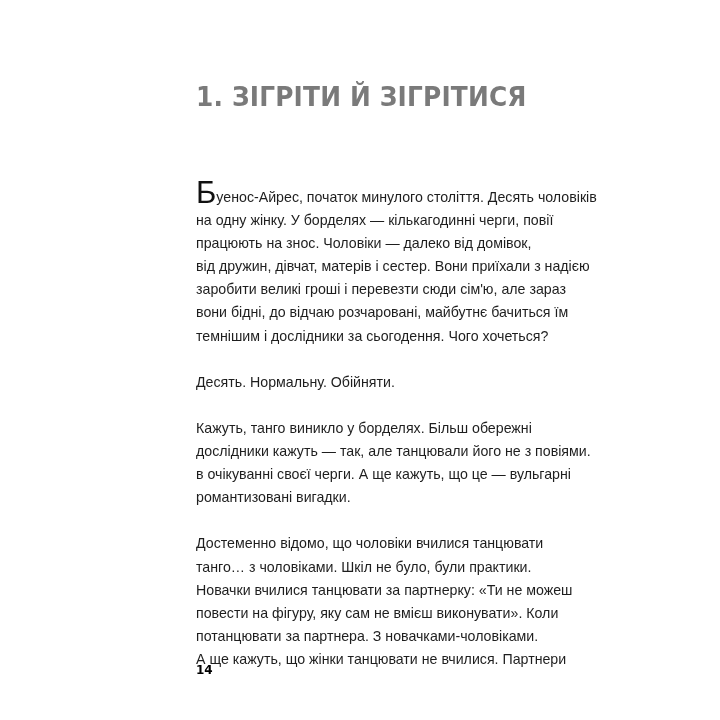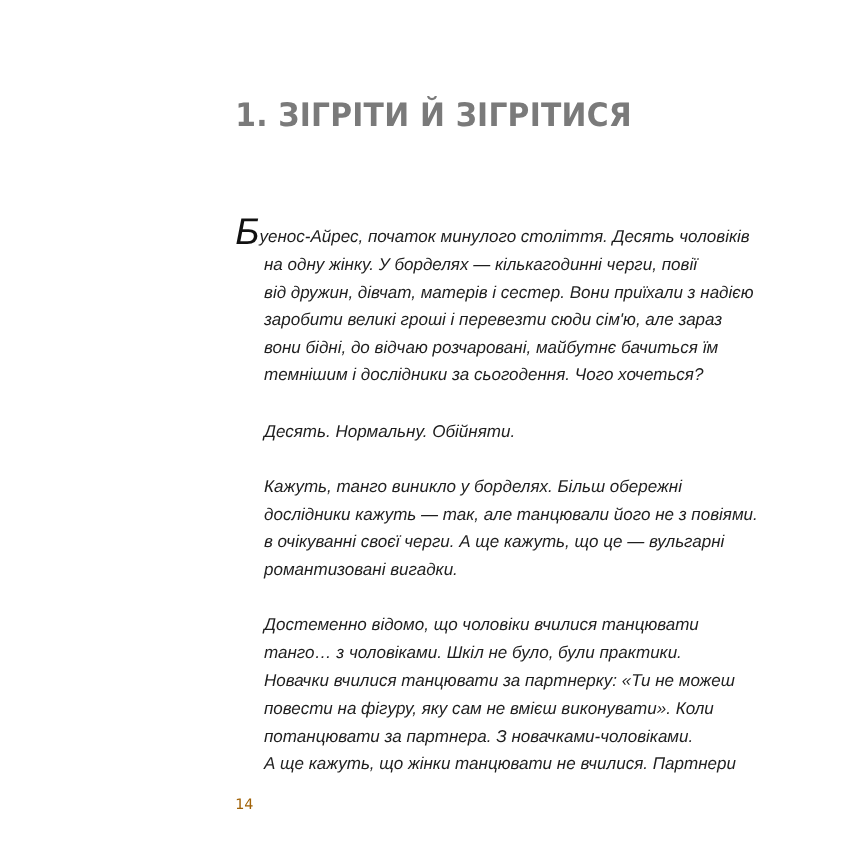--- a/index.html
+++ b/index.html
@@ -38,62 +38,61 @@
       position: absolute;
       left: 196px;
       top: 176px;
       width: 360px;
       font-size: 14.2px;
       line-height: 23.1px;
       color: #1e1e1e;
     }
     .para {
       margin: 0 0 23.1px 0;
-      font-style: italic;
     }
     .line {
       display: block;
       white-space: nowrap;
-      margin-left: 24px;
     }
     .first-line {
       display: block;
       white-space: nowrap;
       position: relative;
     }
     .drop-cap {
       font-size: 31px;
       line-height: 20px;
       font-weight: normal;
       color: #111111;
       vertical-align: -1px;
       margin-right: 0px;
     }
     .page-number {
       position: absolute;
       left: 196px;
       top: 656px;
       font-family: "DejaVu Sans", "Liberation Sans", sans-serif;
-      font-weight: normal;
+      font-weight: bold;
       font-size: 12px;
-      color: #a16207;
+      color: #000000;
     }
   </style>
 </head>
 <body>
 
 <div class="page">
 
   <h1 class="chapter-title">1. ЗІГРІТИ Й ЗІГРІТИСЯ</h1>
 
   <div class="body-text">
 
     <p class="para">
       <span class="first-line"><span class="drop-cap">Б</span><span>уенос-Айрес, початок минулого століття. Десять чоловіків</span></span>
       <span class="line">на одну жінку. У борделях — кількагодинні черги, повії</span>
+      <span class="line">працюють на знос. Чоловіки — далеко від домівок,</span>
       <span class="line">від дружин, дівчат, матерів і сестер. Вони приїхали з надією</span>
       <span class="line">заробити великі гроші і перевезти сюди сім'ю, але зараз</span>
       <span class="line">вони бідні, до відчаю розчаровані, майбутнє бачиться їм</span>
       <span class="line">темнішим і дослідники за сьогодення. Чого хочеться?</span>
     </p>
 
     <p class="para">
       <span class="line">Десять. Нормальну. Обійняти.</span>
     </p>
 

